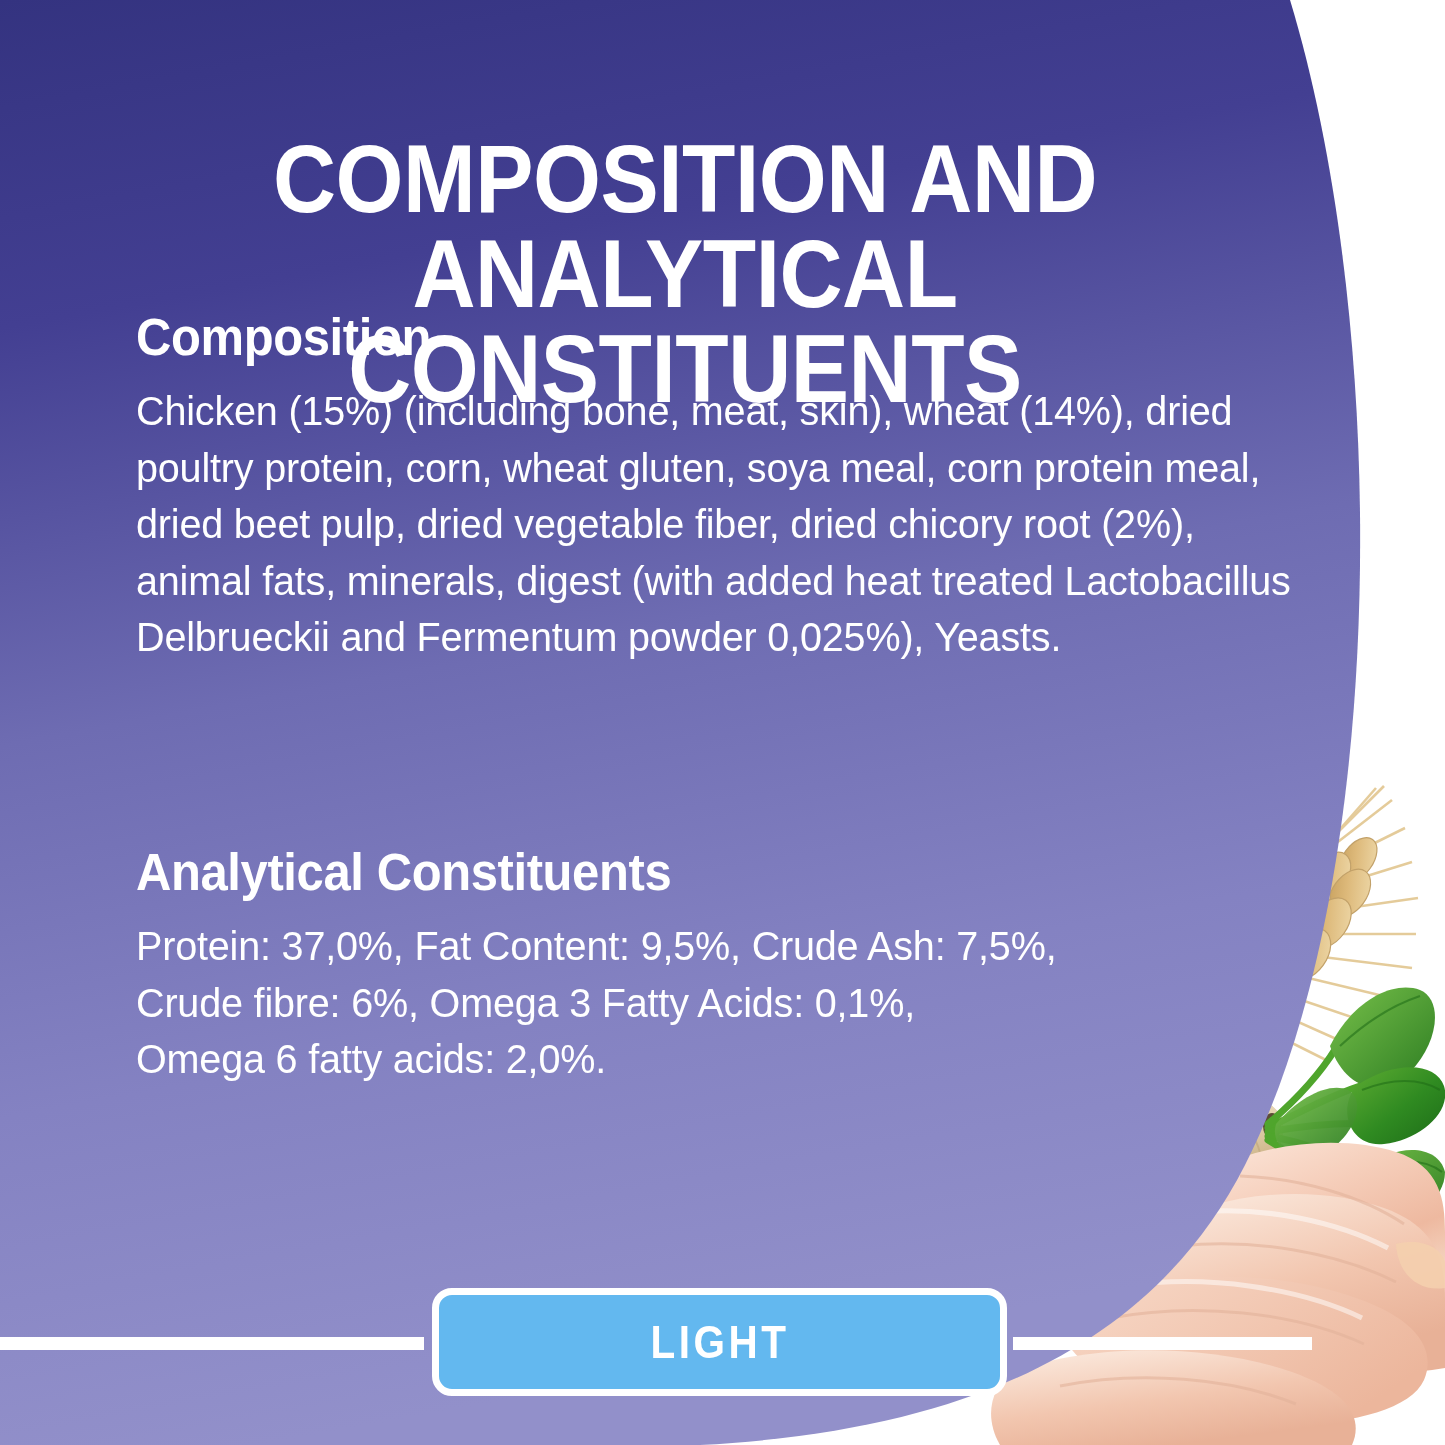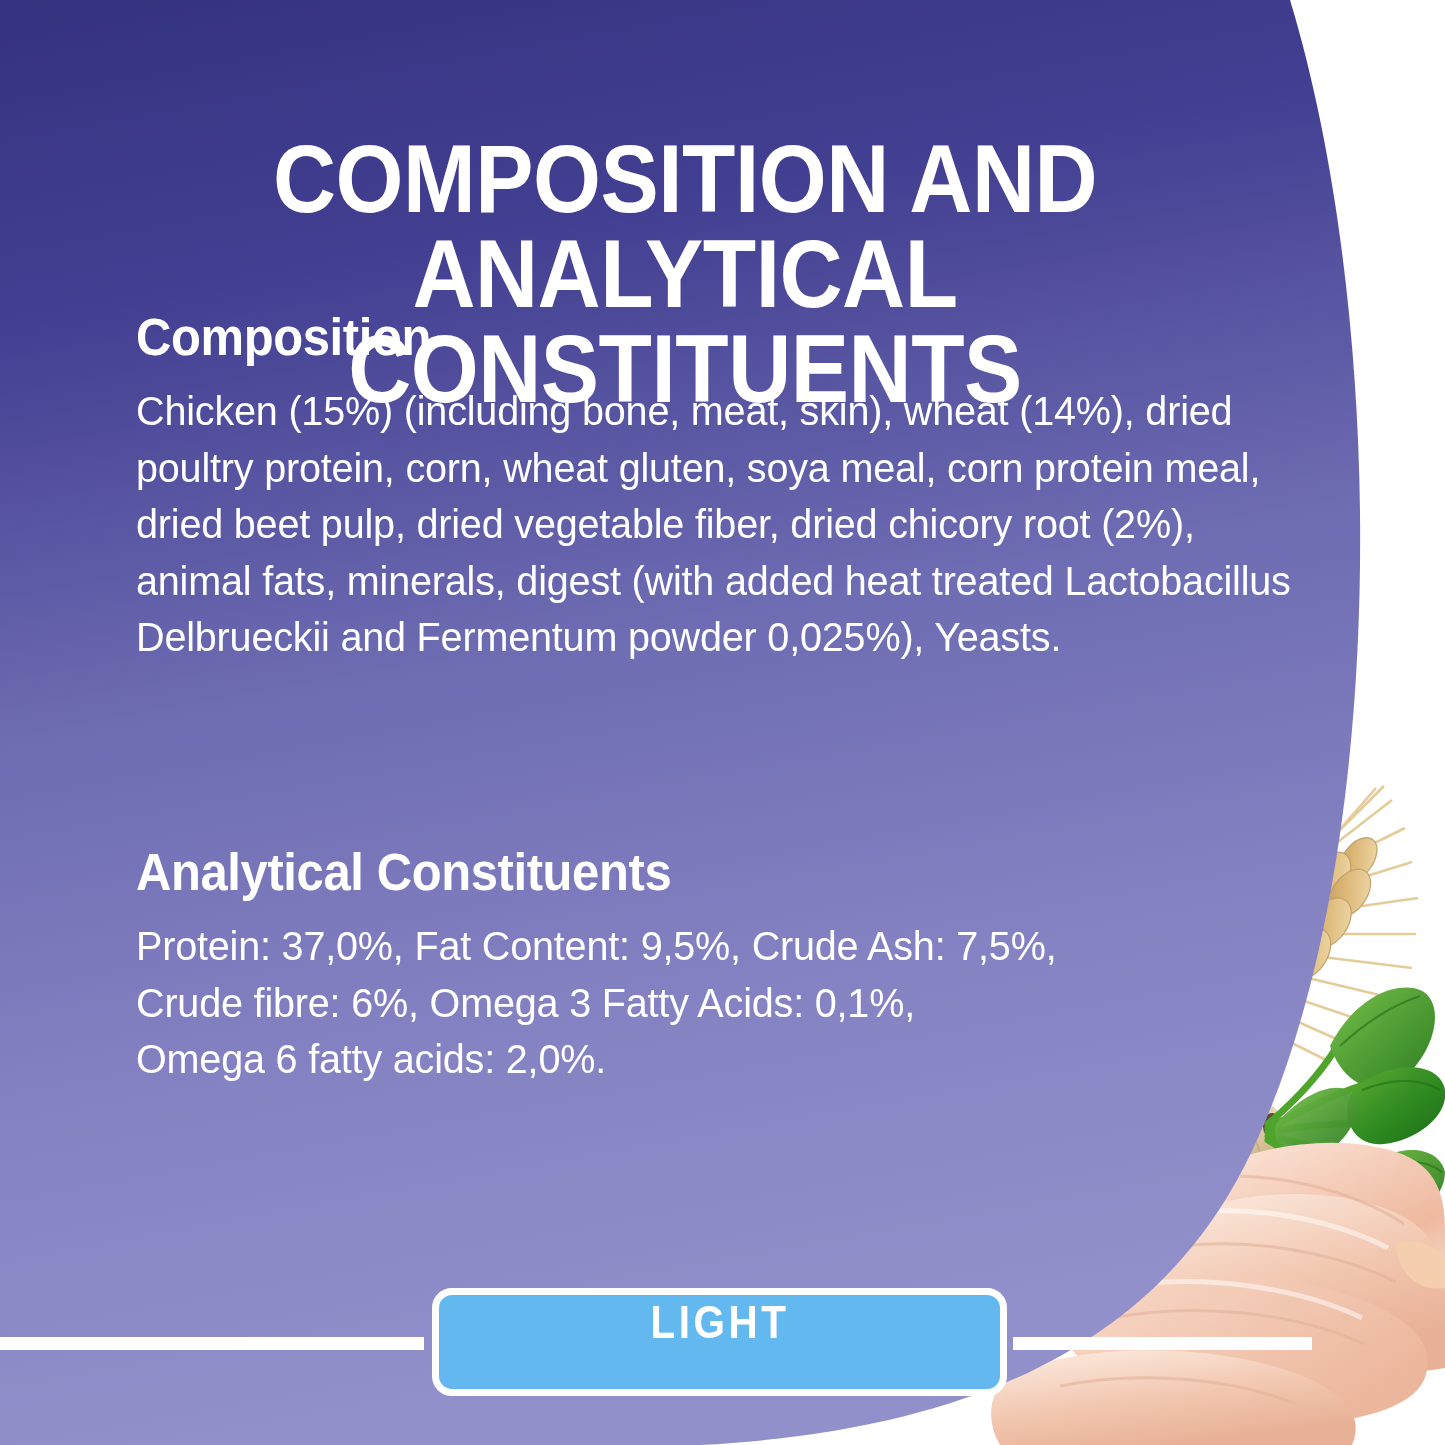--- a/index.html
+++ b/index.html
@@ -102,21 +102,21 @@
     left: 432px;
     top: 1288px;
     width: 575px;
     height: 108px;
     box-sizing: border-box;
     background: #63b8ef;
     border: 7px solid #ffffff;
     border-radius: 20px;
     z-index: 5;
     display: flex;
-    align-items: flex-start;
+    align-items: center;
     justify-content: center;
   }
   .light-badge-label {
     color: #ffffff;
     font-size: 46px;
     font-weight: 700;
     letter-spacing: 4px;
     transform: scaleX(0.88);
   }
 </style>

